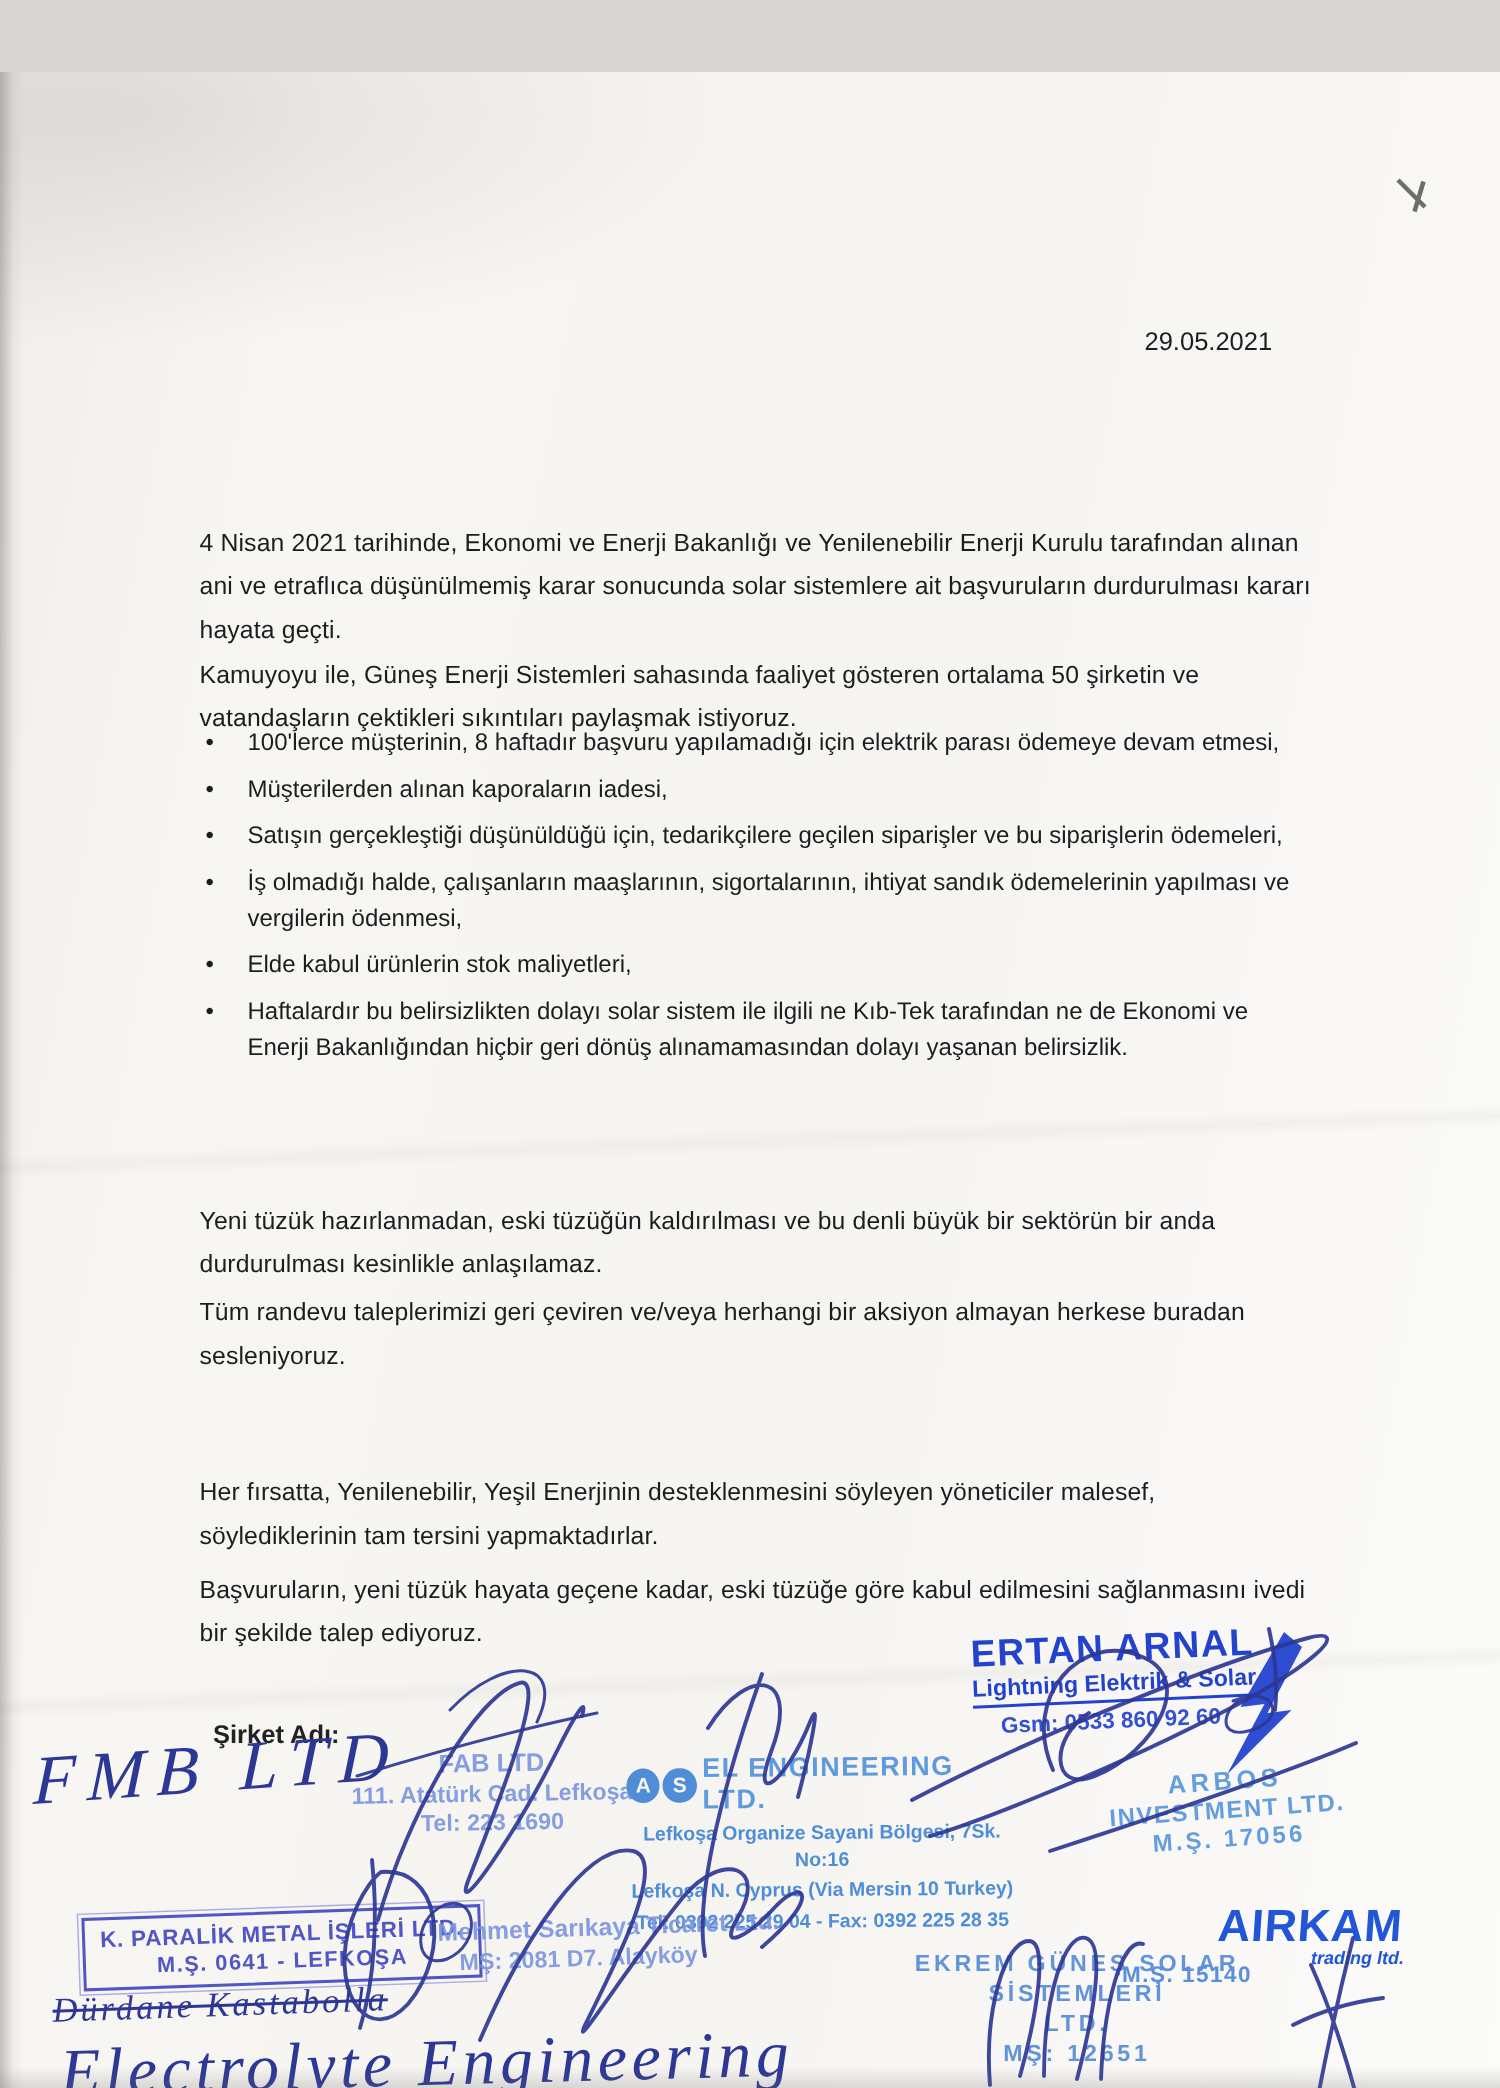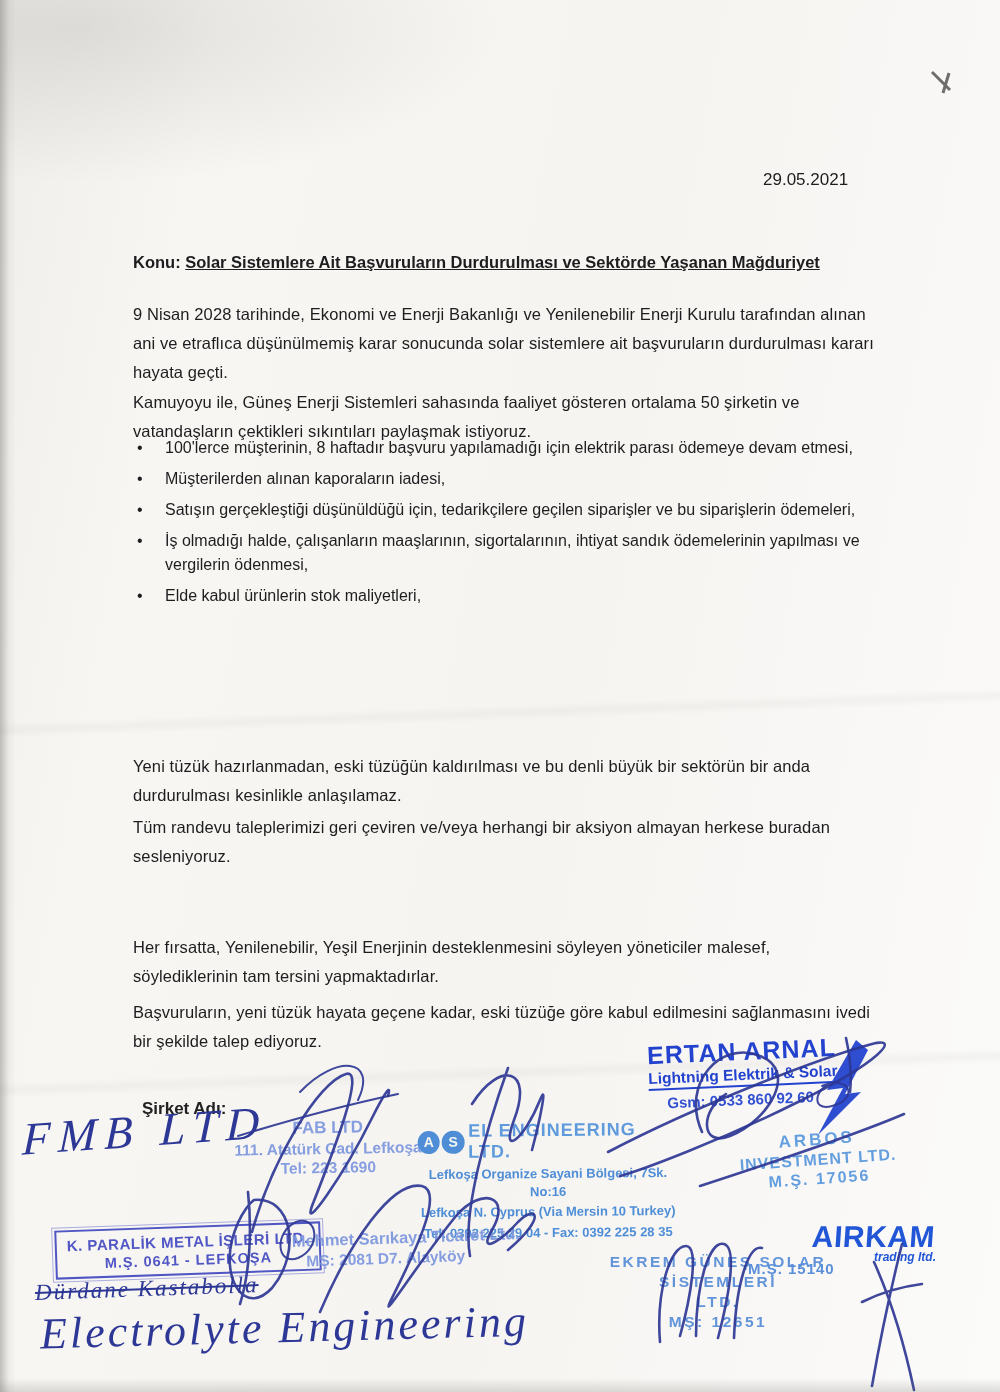--- a/index.html
+++ b/index.html
@@ -6,20 +6,21 @@
   body{
     width:1000px;height:1392px;position:relative;overflow:hidden;
     font-family:"Liberation Sans",sans-serif;
     background:#d9d7d3;
   }
   .page{
     position:absolute;inset:0;
     background:
       radial-gradient(ellipse 700px 260px at 8% 2%, rgba(120,118,112,.18), transparent 60%),
       linear-gradient(100deg, #efeeeb 0%, #f7f6f3 18%, #f5f4f1 55%, #f9f8f6 82%, #fbfbf9 100%);
+    margin-top: 48px;
   }
   .page::before{ 
     content:"";position:absolute;left:0;top:0;bottom:0;width:16px;
     background:linear-gradient(90deg, rgba(90,88,84,.35), rgba(120,118,112,.08) 55%, transparent);
   }
   .page::after{ 
     content:"";position:absolute;left:0;right:0;bottom:0;height:14px;
     background:linear-gradient(0deg, rgba(110,108,104,.22), transparent);
   }
   .crease{position:absolute;left:0;right:0;height:46px;pointer-events:none;
@@ -99,35 +100,32 @@
 </style>
 </head>
 <body>
 
 <div class="page">
   <div class="crease" style="top:690px"></div>
   <div class="crease" style="top:1050px"></div>
 
   <div class="date">29.05.2021</div>
 
-  <div class="body-text subject" style="top:253px">
-    <span>Konu:</span>
-    <span class="underlined">Solar Sistemlere Ait Başvuruların Durdurulması ve Sektörde Yaşanan Mağduriyet</span>
-  </div>
-
-  <div class="body-text para" style="top:300px">9 Nisan 2028 tarihinde, Ekonomi ve Enerji Bakanlığı ve Yenilenebilir Enerji Kurulu tarafından alınan ani ve etraflıca düşünülmemiş karar sonucunda solar sistemlere ait başvuruların durdurulması kararı hayata geçti.</div>
+
+  <div class="body-text para" style="top:300px">4 Nisan 2021 tarihinde, Ekonomi ve Enerji Bakanlığı ve Yenilenebilir Enerji Kurulu tarafından alınan ani ve etraflıca düşünülmemiş karar sonucunda solar sistemlere ait başvuruların durdurulması kararı hayata geçti.</div>
   <div class="body-text para" style="top:388px">Kamuyoyu ile, Güneş Enerji Sistemleri sahasında faaliyet gösteren ortalama 50 şirketin ve vatandaşların çektikleri sıkıntıları paylaşmak istiyoruz.</div>
 
   <div class="body-text" style="top:436px">
     <ul class="bullets">
       <li>100'lerce müşterinin, 8 haftadır başvuru yapılamadığı için elektrik parası ödemeye devam etmesi,</li>
       <li>Müşterilerden alınan kaporaların iadesi,</li>
       <li>Satışın gerçekleştiği düşünüldüğü için, tedarikçilere geçilen siparişler ve bu siparişlerin ödemeleri,</li>
       <li>İş olmadığı halde, çalışanların maaşlarının, sigortalarının, ihtiyat sandık ödemelerinin yapılması ve vergilerin ödenmesi,</li>
       <li>Elde kabul ürünlerin stok maliyetleri,</li>
+      <li>Haftalardır bu belirsizlikten dolayı solar sistem ile ilgili ne Kıb-Tek tarafından ne de Ekonomi ve Enerji Bakanlığından hiçbir geri dönüş alınamamasından dolayı yaşanan belirsizlik.</li>
     </ul>
   </div>
 
   <div class="body-text para" style="top:813px">Tüm randevu taleplerimizi geri çeviren ve/veya herhangi bir aksiyon almayan herkese buradan sesleniyoruz.</div>
   <div class="body-text para" style="top:752px">Yeni tüzük hazırlanmadan, eski tüzüğün kaldırılması ve bu denli büyük bir sektörün bir anda durdurulması kesinlikle anlaşılamaz.</div>
   <div class="body-text para" style="top:933px">Her fırsatta, Yenilenebilir, Yeşil Enerjinin desteklenmesini söyleyen yöneticiler malesef, söylediklerinin tam tersini yapmaktadırlar.</div>
   <div class="body-text para" style="top:998px">Başvuruların, yeni tüzük hayata geçene kadar, eski tüzüğe göre kabul edilmesini sağlanmasını ivedi bir şekilde talep ediyoruz.</div>
 
   <div class="stamp ertan">
     <div class="l1">ERTAN ARNAL</div>

